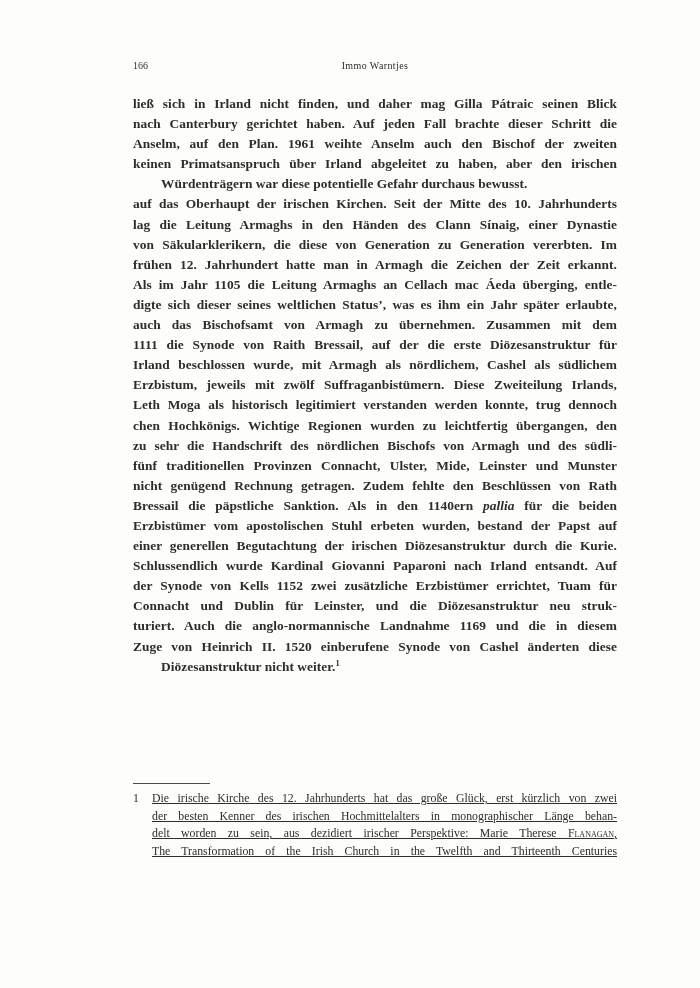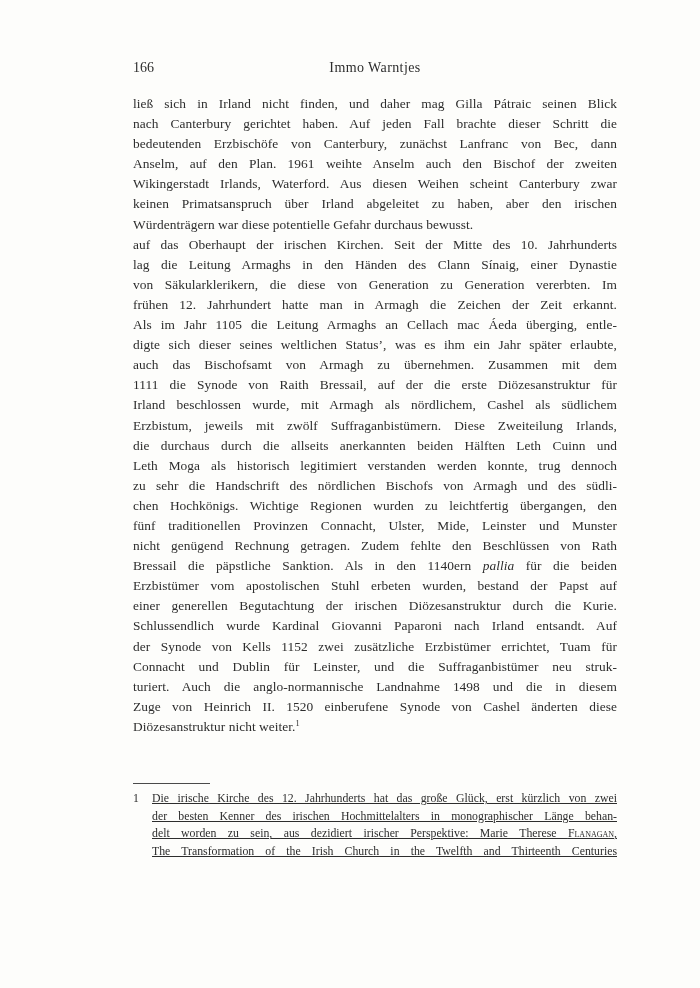--- a/index.html
+++ b/index.html
@@ -6,32 +6,32 @@
   html, body { margin:0; padding:0; }
   body {
     width:700px; height:988px;
     background:var(--bg);
     color:var(--fg);
     font-family:"Liberation Serif", serif;
   }
   .page { position:relative; width:700px; height:988px; overflow:hidden; }
   .content { position:absolute; left:133px; top:0; width:484px; }
 
-  .header { position:absolute; top:60px; left:0; width:100%; height:20px; font-size:14px; }
+  .header { position:absolute; top:60px; left:0; width:100%; height:20px; font-size:10px; }
   .page-number { position:absolute; left:0; top:0; }
   .running-title { display:block; text-align:center; letter-spacing:0.4px; }
 
-  .body-text { position:absolute; top:94px; left:0; width:100%; font-size:13.4px; }
+  .body-text { position:absolute; top:94px; left:0; width:100%; font-size:13.4px;font-weight:bold; }
   .line {
     height:20.1px; line-height:20.1px;
     text-align:justify; text-align-last:justify;
     overflow:hidden; white-space:normal;
     letter-spacing:0.05px;
   }
-  .line.nojust { text-align-last:left; }
+  .line.nojust { text-align-last:left;margin-left:28px; }
   .line.indent { padding-left:14px; }
 
   i { font-style:italic; }
   .sc { font-variant:small-caps; }
   sup { font-size:0.62em; vertical-align:super; line-height:0; }
 
   .footnote-rule {
     position:absolute; top:783px; left:0;
     width:77px; height:0; border-top:1px solid #4a4a4a;
   }
@@ -52,48 +52,45 @@
   <div class="content">
 
     <div class="header">
       <span class="page-number">166</span>
       <span class="running-title">Immo Warntjes</span>
     </div>
 
     <div class="body-text">
         <div class="line">ließ sich in Irland nicht finden, und daher mag Gilla Pátraic seinen Blick</div>
         <div class="line">nach Canterbury gerichtet haben. Auf jeden Fall brachte dieser Schritt die</div>
-        <div class="line">bedeutenden Erzbischöfe von Canterbury, zunächst Lanfranc von Bec, dann</div>
         <div class="line">Anselm, auf den Plan. 1961 weihte Anselm auch den Bischof der zweiten</div>
-        <div class="line">Wikingerstadt Irlands, Waterford. Aus diesen Weihen scheint Canterbury zwar</div>
         <div class="line">keinen Primatsanspruch über Irland abgeleitet zu haben, aber den irischen</div>
         <div class="line nojust">Würdenträgern war diese potentielle Gefahr durchaus bewusst.</div>
         <div class="line">auf das Oberhaupt der irischen Kirchen. Seit der Mitte des 10. Jahrhunderts</div>
         <div class="line">lag die Leitung Armaghs in den Händen des Clann Sínaig, einer Dynastie</div>
         <div class="line">von Säkularklerikern, die diese von Generation zu Generation vererbten. Im</div>
         <div class="line">frühen 12. Jahrhundert hatte man in Armagh die Zeichen der Zeit erkannt.</div>
         <div class="line">Als im Jahr 1105 die Leitung Armaghs an Cellach mac Áeda überging, entle-</div>
         <div class="line">digte sich dieser seines weltlichen Status’, was es ihm ein Jahr später erlaubte,</div>
         <div class="line">auch das Bischofsamt von Armagh zu übernehmen. Zusammen mit dem</div>
         <div class="line">1111 die Synode von Raith Bressail, auf der die erste Diözesanstruktur für</div>
         <div class="line">Irland beschlossen wurde, mit Armagh als nördlichem, Cashel als südlichem</div>
         <div class="line">Erzbistum, jeweils mit zwölf Suffraganbistümern. Diese Zweiteilung Irlands,</div>
-        <div class="line">die durchaus durch die allseits anerkannten beiden Hälften Leth Cuinn und</div>
         <div class="line">Leth Moga als historisch legitimiert verstanden werden konnte, trug dennoch</div>
+        <div class="line">chen Hochkönigs. Wichtige Regionen wurden zu leichtfertig übergangen, den</div>
         <div class="line">zu sehr die Handschrift des nördlichen Bischofs von Armagh und des südli-</div>
-        <div class="line">chen Hochkönigs. Wichtige Regionen wurden zu leichtfertig übergangen, den</div>
         <div class="line">fünf traditionellen Provinzen Connacht, Ulster, Mide, Leinster und Munster</div>
         <div class="line">nicht genügend Rechnung getragen. Zudem fehlte den Beschlüssen von Rath</div>
         <div class="line">Bressail die päpstliche Sanktion. Als in den 1140ern <i>pallia</i> für die beiden</div>
         <div class="line">Erzbistümer vom apostolischen Stuhl erbeten wurden, bestand der Papst auf</div>
         <div class="line">einer generellen Begutachtung der irischen Diözesanstruktur durch die Kurie.</div>
         <div class="line">Schlussendlich wurde Kardinal Giovanni Paparoni nach Irland entsandt. Auf</div>
         <div class="line">der Synode von Kells 1152 zwei zusätzliche Erzbistümer errichtet, Tuam für</div>
-        <div class="line">Connacht und Dublin für Leinster, und die Suffraganbistümer neu struk-</div>
-        <div class="line">turiert. Auch die anglo-normannische Landnahme 1498 und die in diesem</div>
+        <div class="line">Connacht und Dublin für Leinster, und die Diözesanstruktur neu struk-</div>
+        <div class="line">turiert. Auch die anglo-normannische Landnahme 1169 und die in diesem</div>
         <div class="line">Zuge von Heinrich II. 1520 einberufene Synode von Cashel änderten diese</div>
         <div class="line nojust">Diözesanstruktur nicht weiter.<sup>1</sup></div>
       </div>
 
     <div class="footnote-rule"></div>
 
     <div class="footnote">
       <div class="footnote-body">
         <span class="footnote-number">1</span>
         <div class="footnote-text">

